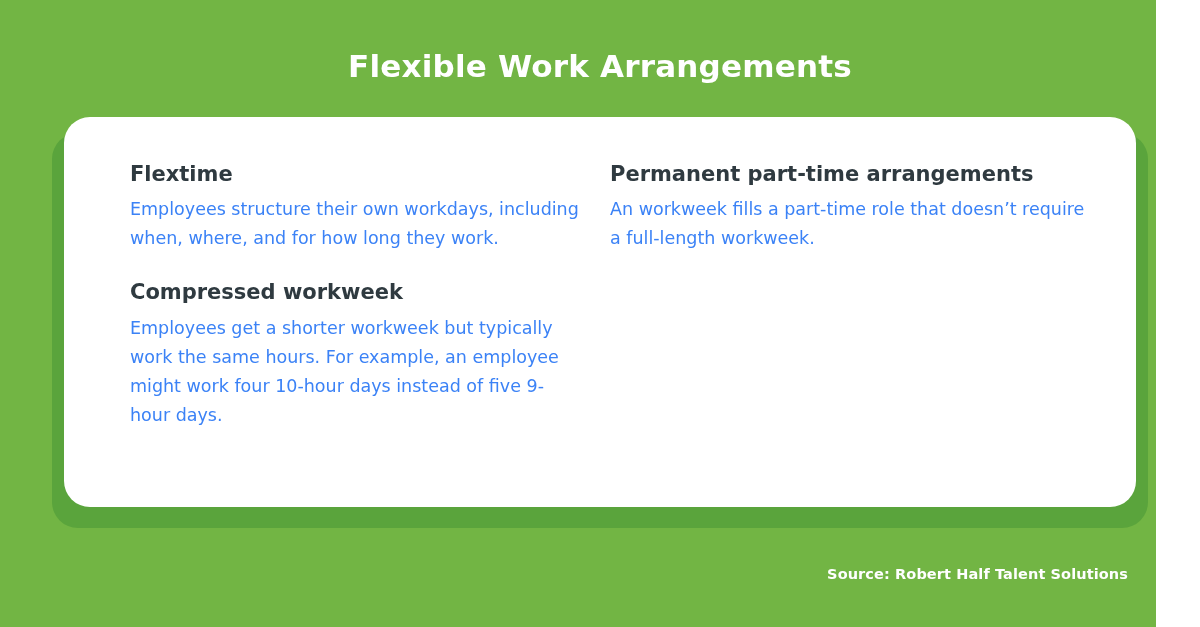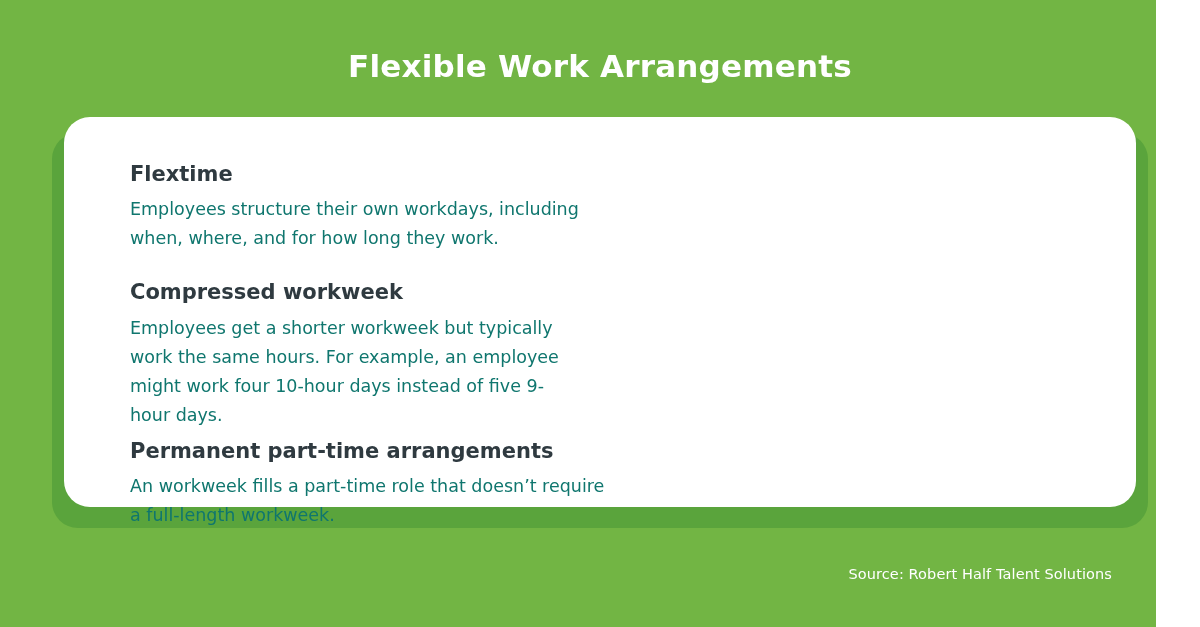--- a/index.html
+++ b/index.html
@@ -44,21 +44,21 @@
     position: absolute;
     left: 64px;
     top: 117px;
     width: 1072px;
     height: 390px;
     background: #ffffff;
     border-radius: 26px;
     box-sizing: border-box;
     padding: 44px 60px 40px 66px;
     display: flex;
-    flex-direction: column;
+    flex-direction: row;
     align-items: flex-start;
   }
   .column {
     flex: 0 0 auto;
     box-sizing: border-box;
   }
   .column.left {
     width: 480px;
     padding-right: 30px;
   }
@@ -73,30 +73,30 @@
   }
   .item-heading {
     font-size: 21px;
     font-weight: bold;
     color: #2f3a40;
     margin: 0 0 8px 0;
     line-height: 1.25;
   }
   .item-body {
     font-size: 17.5px;
-    color: #0f766e;
+    color: #3b82f6;
     line-height: 1.66;
     margin: 0;
   }
   .source {
     position: absolute;
-    right: 44px;
+    right: 28px;
     bottom: 45px;
     font-size: 14.5px;
-    font-weight: normal;
+    font-weight: bold;
     color: #ffffff;
     letter-spacing: 0.1px;
   }
 </style>
 </head>
 <body>
 
 <div class="infographic">
 
   <div class="title">Flexible Work Arrangements</div>

